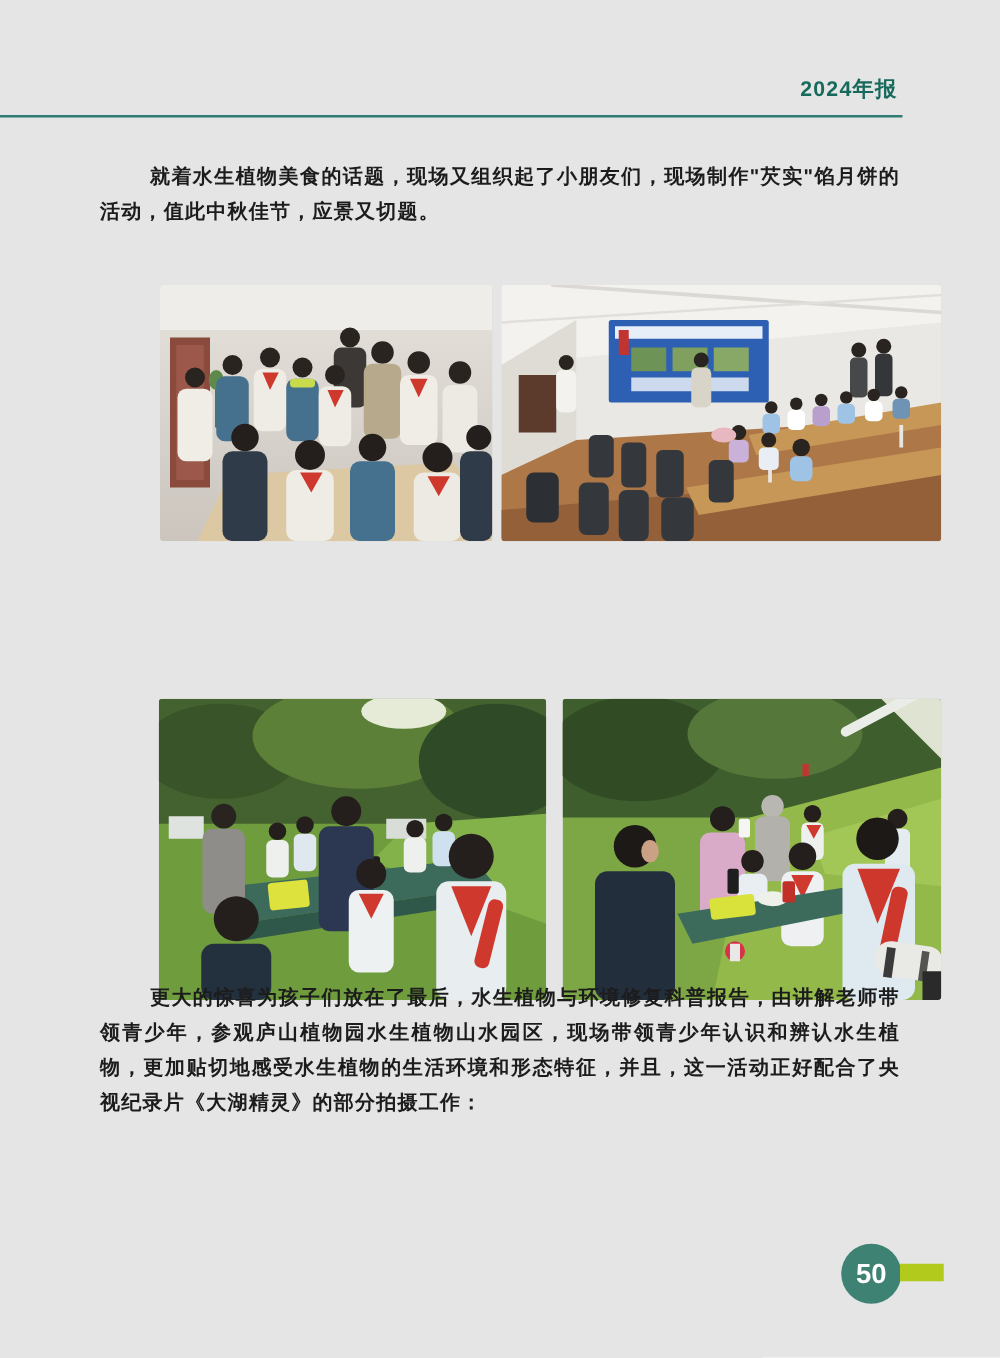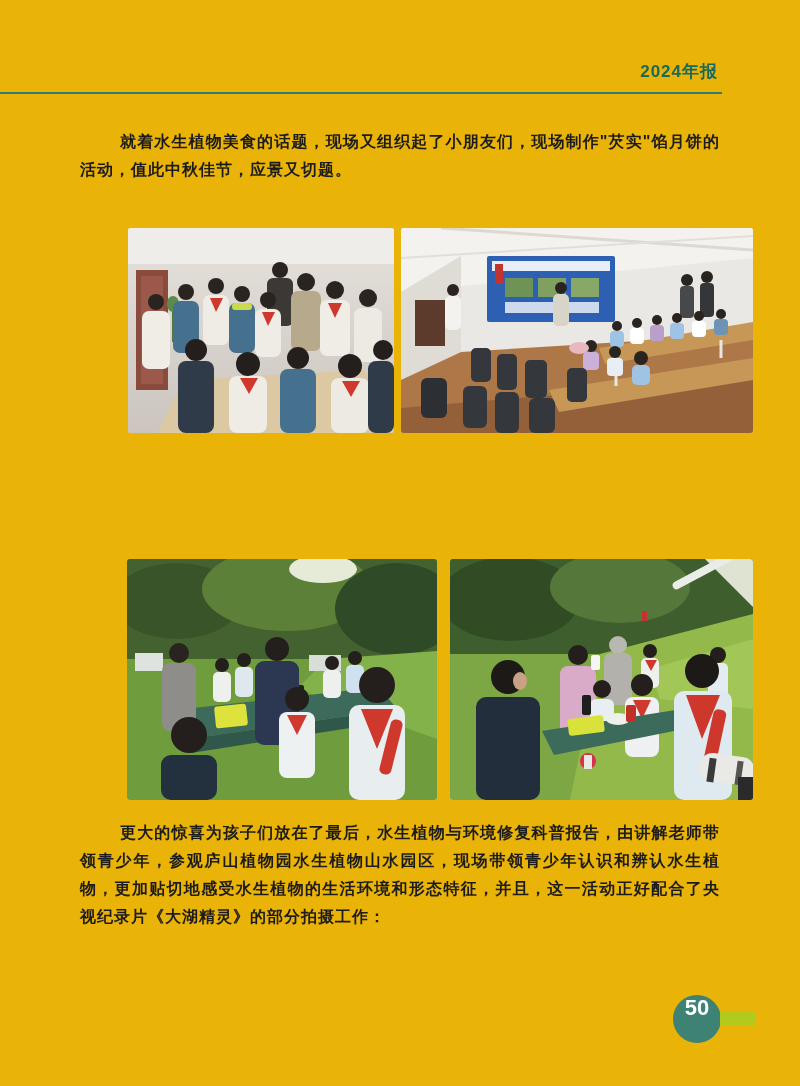--- a/index.html
+++ b/index.html
@@ -1,53 +1,53 @@
 <!DOCTYPE html>
 <html><head>
 <meta charset="utf-8">
 <style>
   html,body{margin:0;padding:0;}
   body{
     width:800px;height:1086px;background:#ffffff;position:relative;
     font-family:"Liberation Sans","DejaVu Sans",sans-serif;overflow:hidden;
   }
-  .page{position:absolute;inset:0;background:#eab308;}
+  .page{position:absolute;inset:0;background:#e5e5e5;}
 
   
   .header-title{
     position:absolute;top:60px;right:82px;
     font-size:17px;font-weight:bold;color:#17695c;letter-spacing:1px;
   }
   .header-rule{
     position:absolute;top:92px;left:0;width:722px;height:2px;background:#2e7d72;
   }
 
   
   .para{
     position:absolute;left:80px;width:640px;margin:0;
     font-size:16px;line-height:28px;font-weight:bold;color:#1c1c1c;
     letter-spacing:1px;text-align:justify;text-indent:40px;
   }
   .para1{top:128px;}
   .para2{top:451px;}
-  .para3{top:819px;}
+  .para3{top:785px;}
 
   
   .photo{position:absolute;border-radius:3px;overflow:hidden;background:#ddd;}
   .photo svg{display:block;width:100%;height:100%;}
   .photo-a{left:88px; top:212px;width:266px;height:205px;}
   .photo-b{left:361px;top:212px;width:352px;height:205px;}
   .photo-c{left:87px; top:543px;width:310px;height:241px;}
   .photo-d{left:410px;top:543px;width:303px;height:241px;}
 
   
   .page-badge{
     position:absolute;left:673px;top:995px;width:48px;height:48px;border-radius:50%;
     background:#3e8273;color:#ffffff;font-size:22px;font-weight:bold;
-    display:flex;align-items:flex-start;justify-content:center;letter-spacing:0;
+    display:flex;align-items:center;justify-content:center;letter-spacing:0;
   }
   .page-badge-bar{
     position:absolute;left:720px;top:1011px;width:35px;height:14px;background:#b2ca1b;
   }
 </style>
 </head>
 <body>
 
 <div class="page">
 

